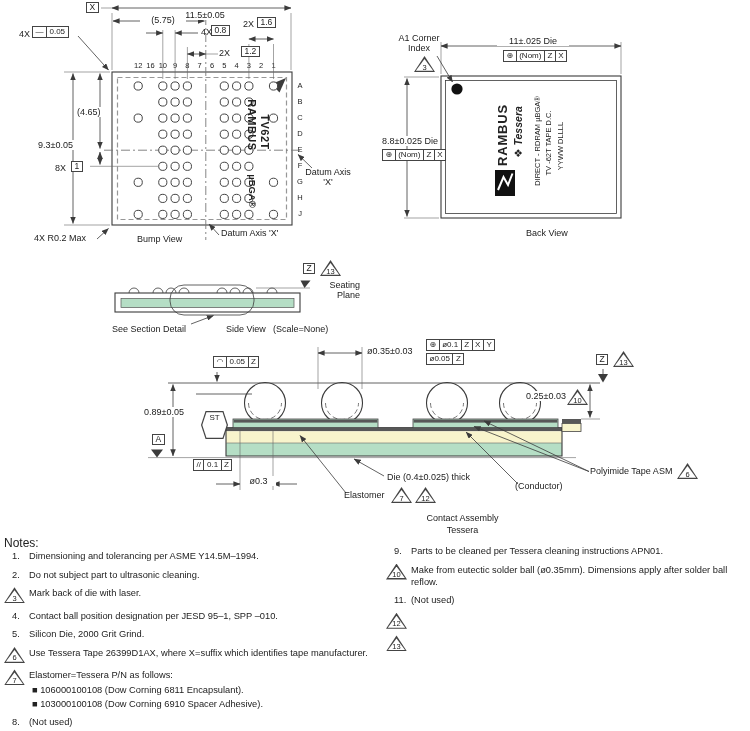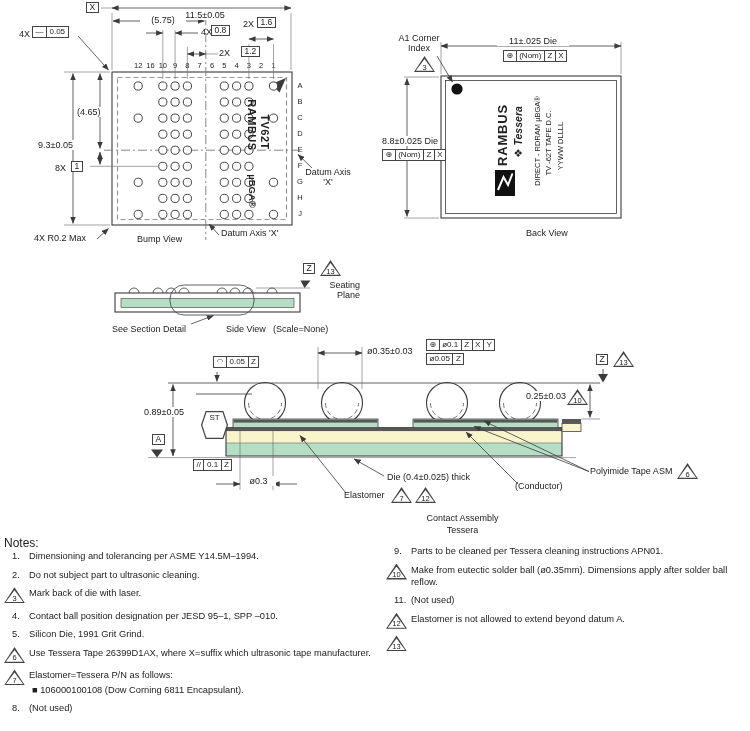--- a/index.html
+++ b/index.html
@@ -409,29 +409,29 @@
       <div class="nrow">
         <span class="nf"><span class="flag"><span>3</span></span></span>
         <div class="nt">Mark back of die with laser.</div>
       </div>
       <div class="nrow">
         <span class="nm">4.</span>
         <div class="nt">Contact ball position designation per JESD 95–1, SPP –010.</div>
       </div>
       <div class="nrow">
         <span class="nm">5.</span>
-        <div class="nt">Silicon Die, 1991 Grit Grind.</div>
+        <div class="nt">Silicon Die, 2000 Grit Grind.</div>
       </div>
       <div class="nrow">
         <span class="nf"><span class="flag"><span>6</span></span></span>
-        <div class="nt">Use Tessera Tape 26399D1AX, where X=suffix which ultrasonic tape manufacturer.</div>
+        <div class="nt">Use Tessera Tape 26399D1AX, where X=suffix which identifies tape manufacturer.</div>
       </div>
       <div class="nrow">
         <span class="nf"><span class="flag"><span>7</span></span></span>
-        <div class="nt">Elastomer=Tessera P/N as follows:<div class="bul">■ 106000100108 (Dow Corning 6811 Encapsulant).</div></div>
+        <div class="nt">Elastomer=Tessera P/N as follows:<div class="bul">■ 106000100108 (Dow Corning 6811 Encapsulant).</div><div class="bul">■ 103000100108 (Dow Corning 6910 Spacer Adhesive).</div></div>
       </div>
       <div class="nrow">
         <span class="nm">8.</span>
         <div class="nt">(Not used)</div>
       </div>
     </div>
 <div id="notes-right">
       <div class="nrow">
         <span class="nm">9.</span>
         <div class="nt">Parts to be cleaned per Tessera cleaning instructions APN01.</div>
@@ -439,20 +439,19 @@
       <div class="nrow">
         <span class="nf"><span class="flag"><span>10</span></span></span>
         <div class="nt">Make from eutectic solder ball (ø0.35mm). Dimensions apply after solder ball reflow.</div>
       </div>
       <div class="nrow">
         <span class="nm">11.</span>
         <div class="nt">(Not used)</div>
       </div>
       <div class="nrow">
         <span class="nf"><span class="flag"><span>12</span></span></span>
-        <div class="nt">Elastomer is not allowed to extend beyond datum A.</div>
       </div>
       <div class="nrow">
         <span class="nf"><span class="flag"><span>13</span></span></span>
       </div>
     </div>
 
 </div>
 
 </body></html>

